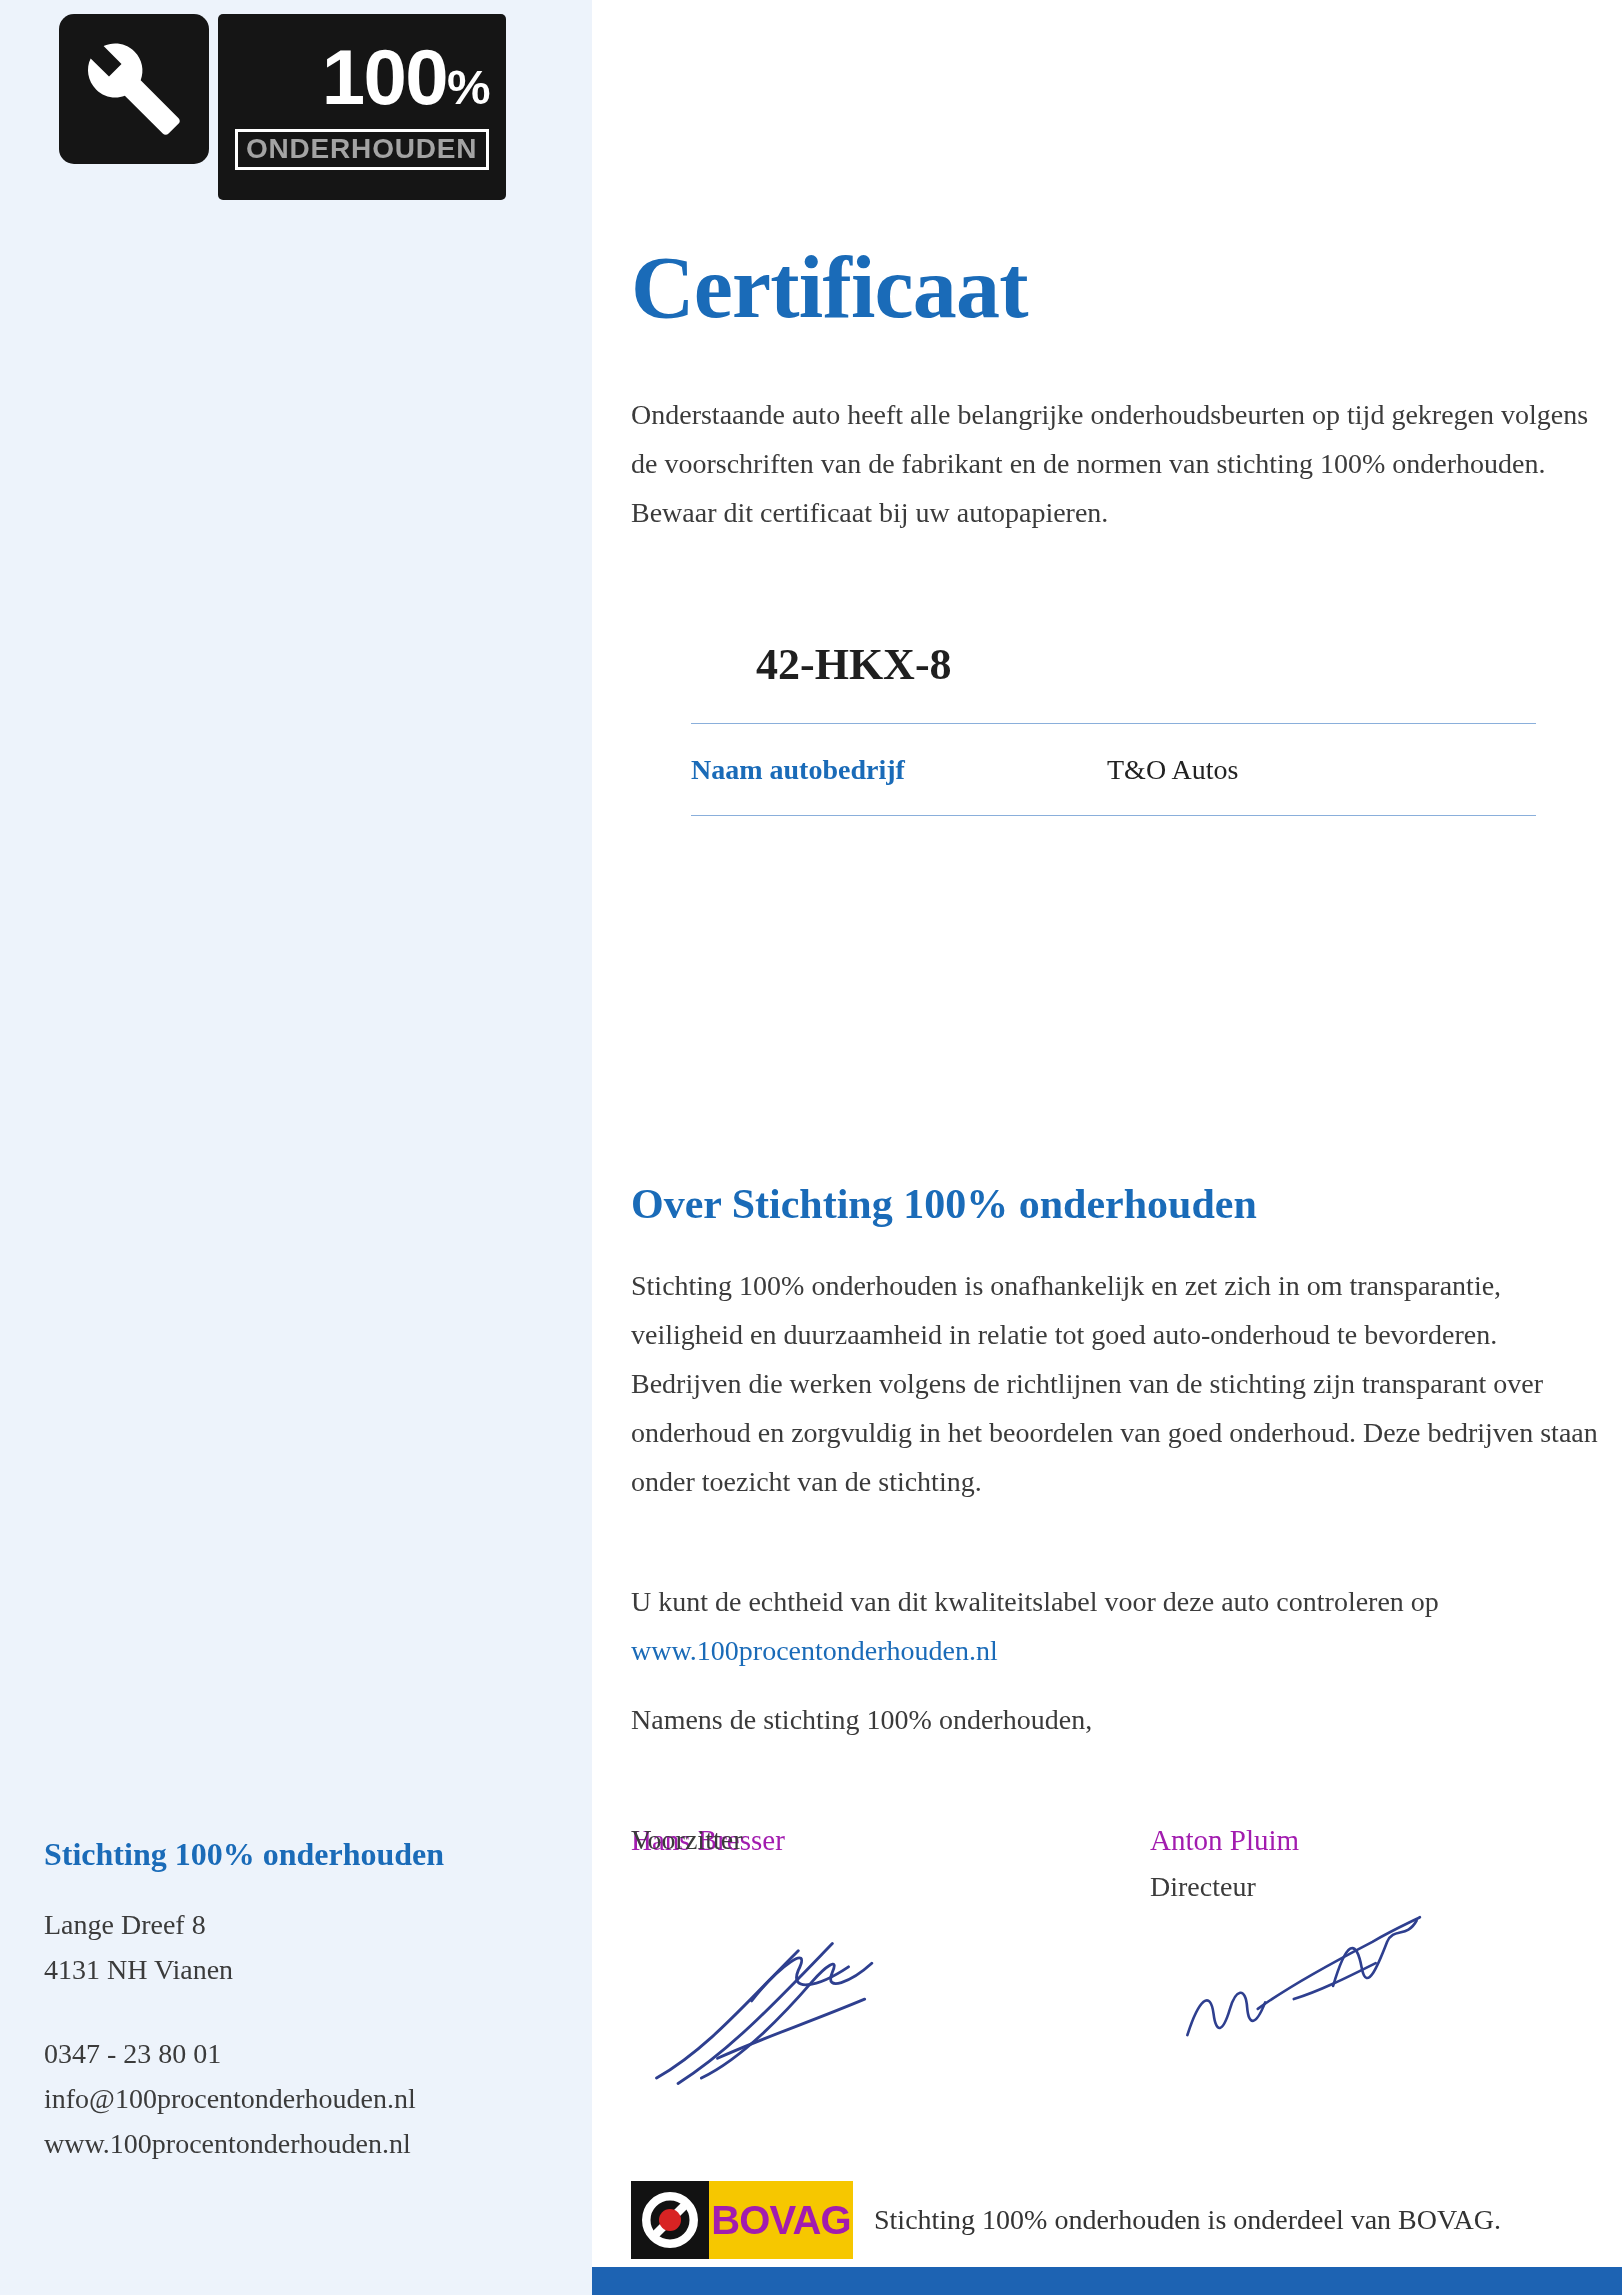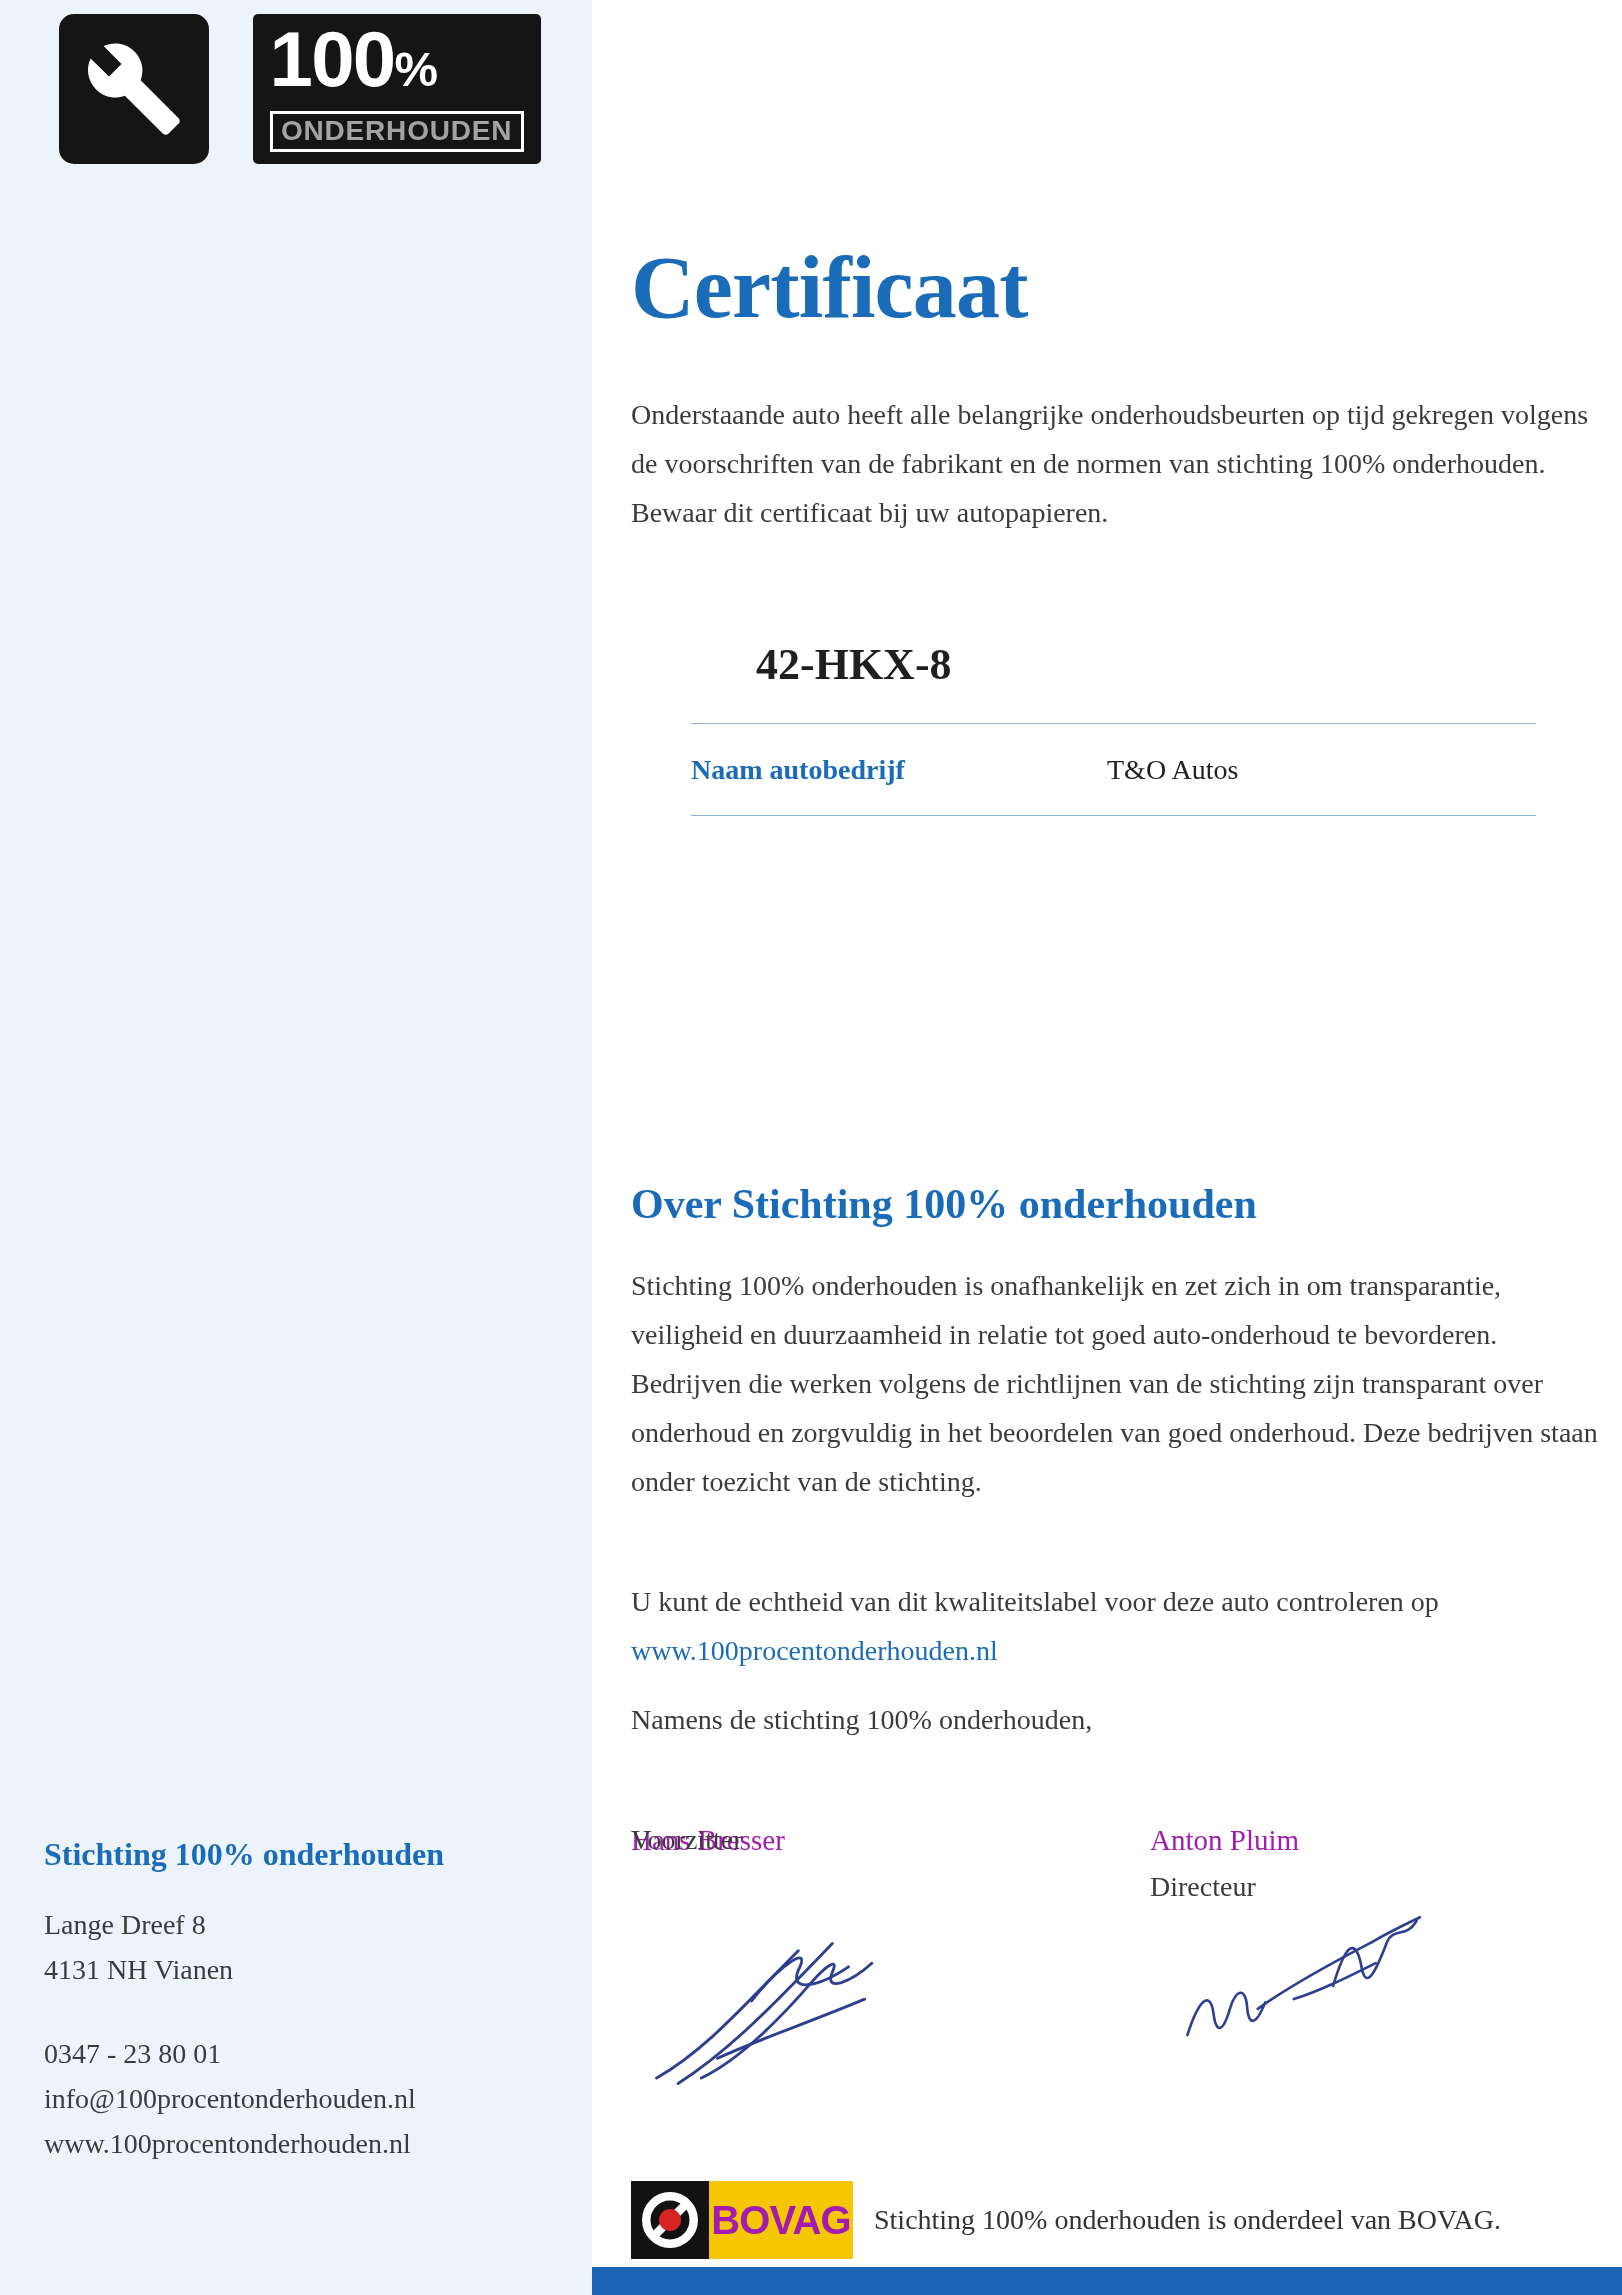--- a/index.html
+++ b/index.html
@@ -19,23 +19,23 @@
   }
   
   .logo { position:absolute; left:59px; top:13.5px; display:flex; gap:8.5px;
           font-family:"Liberation Sans", sans-serif; }
   .logo-wrench {
     width:150px; height:150px; background:#151515; border-radius:15px;
     display:flex; align-items:center; justify-content:center;
   }
   .logo-wrench svg { width:100px; height:100px; }
   .logo-textbox {
-    height:150px; background:#151515; border-radius:5px;
+    height:186px; background:#151515; border-radius:5px;
     padding:10px 17px 12px 17px;
-    display:flex; flex-direction:column; justify-content:center; align-items:flex-start;margin-left:35px;
+    display:flex; flex-direction:column; justify-content:center; align-items:flex-end;
   }
   .logo-percent {
     color:#fff; font-weight:bold; font-size:78px; line-height:73px; letter-spacing:-1.7px;
   }
   .logo-percent .pct { font-size:49px; }
   .logo-sub {
     margin-top:5px; color:#a3a3a3; font-weight:bold; font-size:28px; letter-spacing:0.8px;
     border:3.4px solid #fff; padding:0.8px 8.5px 2.5px 8.5px;
   }
   

